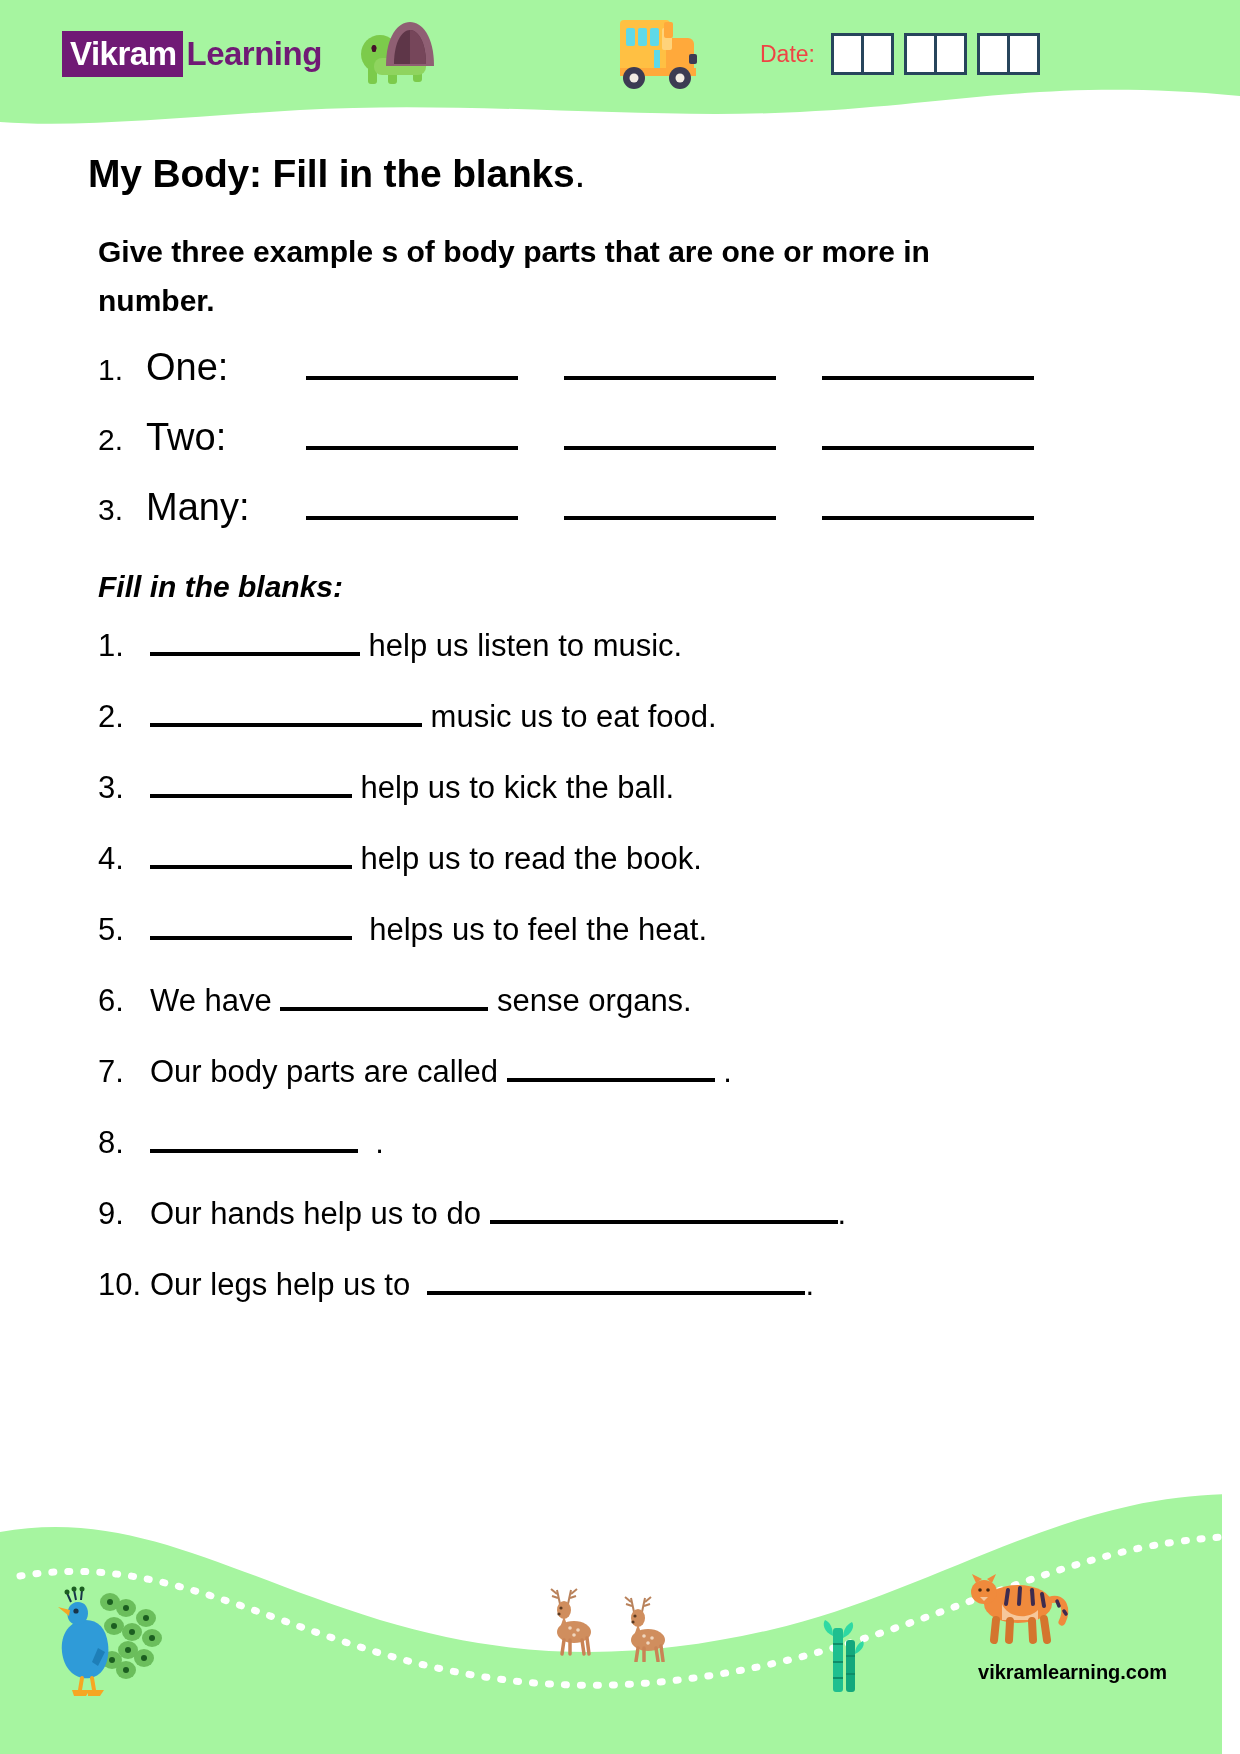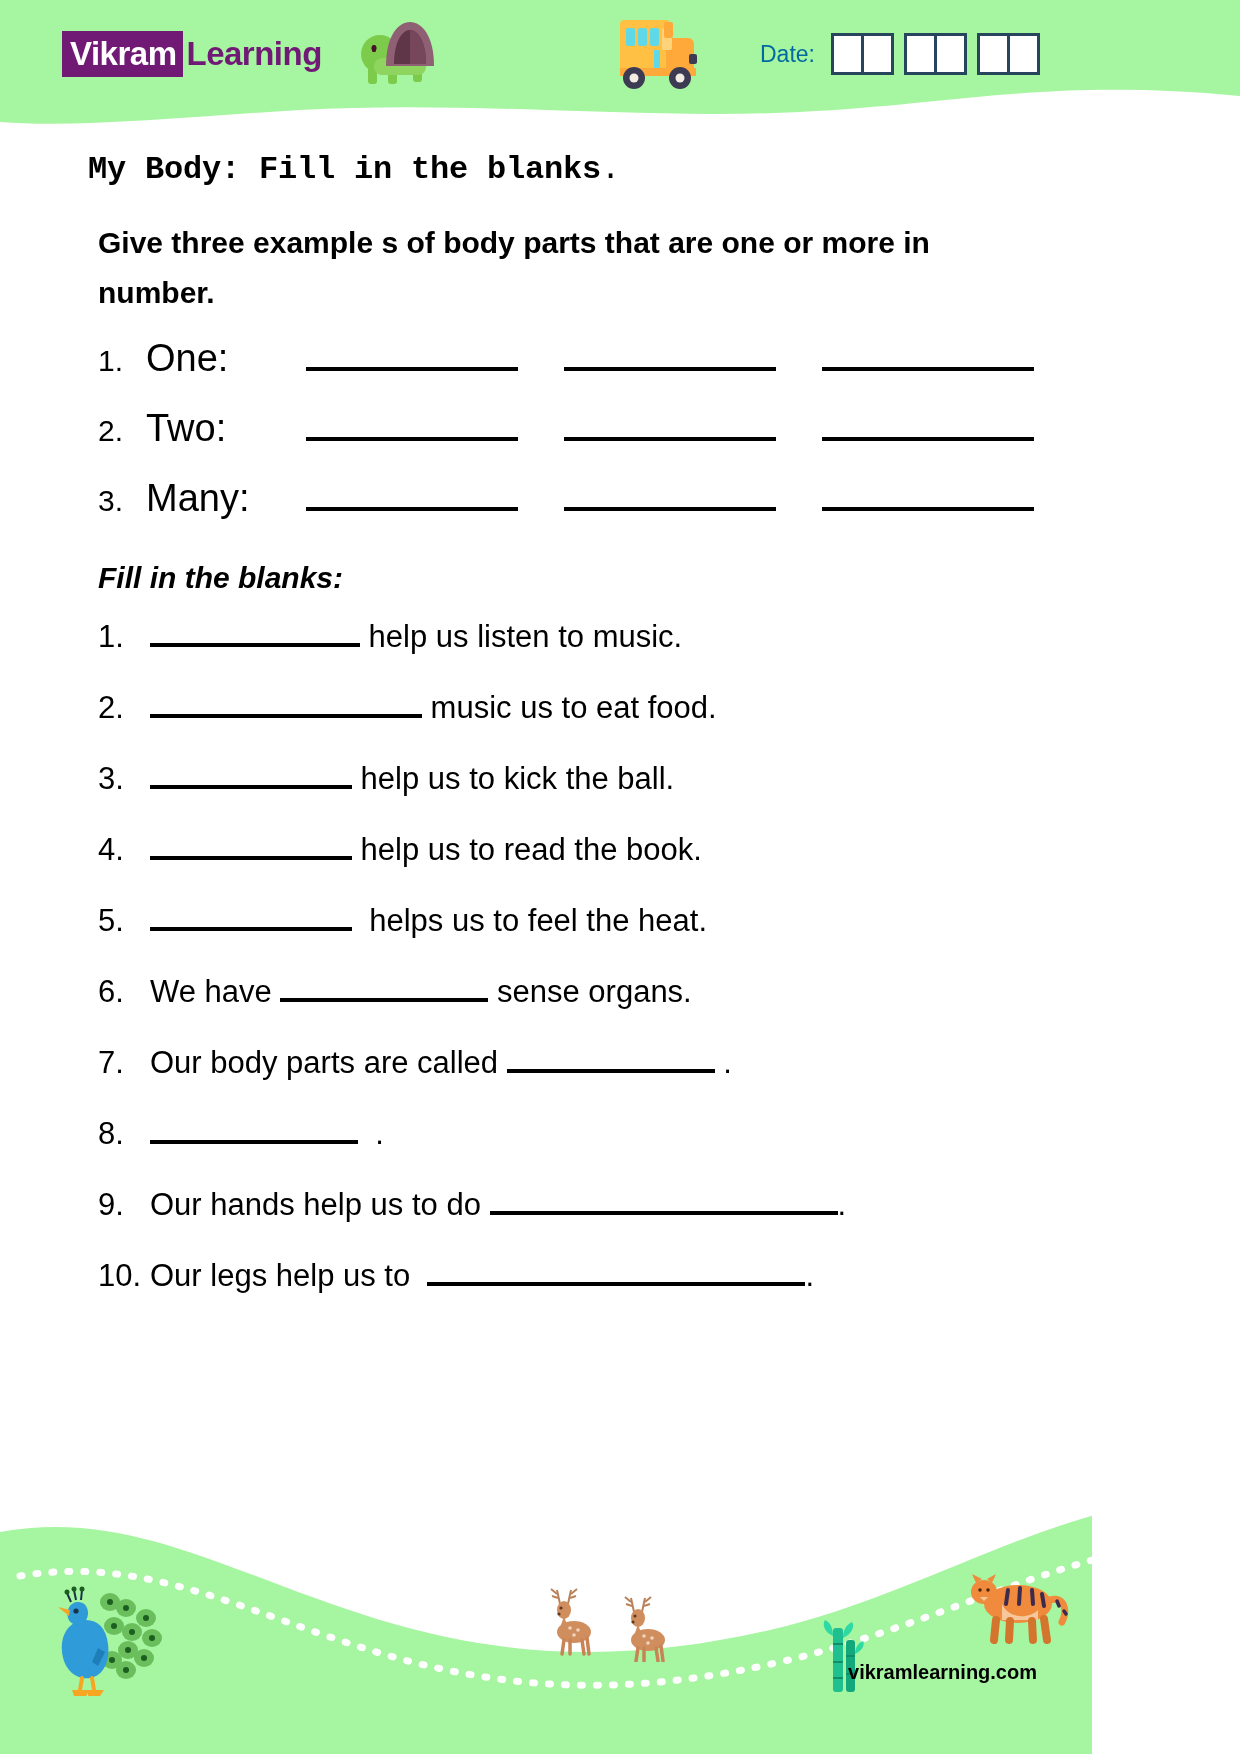--- a/index.html
+++ b/index.html
@@ -75,21 +75,21 @@
 
   .date-area {
     position: absolute;
     left: 760px;
     top: 33px;
     display: flex;
     align-items: center;
   }
   .date-label {
     font-size: 23px;
-    color: #0369a1;
+    color: #ef4444;
     font-weight: 400;
     margin-right: 16px;
     font-family: "Liberation Sans", sans-serif;
   }
   .date-group {
     display: flex;
     margin-right: 10px;
   }
   .date-group:last-child { margin-right: 0; }
   .date-box {
@@ -103,25 +103,25 @@
 
   
   .content {
     position: absolute;
     top: 150px;
     left: 0;
     width: 1240px;
   }
   .title {
     margin: 0 0 0 88px;
-    font-size: 32px;
+    font-size: 39px;
     font-weight: 700;
     letter-spacing: -0.2px;
     line-height: 1.25;
-    font-family: Liberation Mono, monospace;
+    font-family: Liberation Sans, sans-serif;
   }
   .title .dot { font-weight: 400; }
 
   .instruction {
     margin: 28px 0 0 98px;
     width: 880px;
     font-size: 30px;
     font-weight: 700;
     line-height: 1.65;
     font-family: "Liberation Sans", sans-serif;
@@ -195,21 +195,21 @@
     border-bottom: 4px solid #000;
     height: 22px;
     flex: 0 0 auto;
   }
 
   
   .footer {
     position: absolute;
     left: 0;
     bottom: 0;
-    width: 1092px;
+    width: 1222px;
     height: 330px;
     overflow: hidden;
     text-decoration: underline;
   }
   .footer-wave {
     position: absolute;
     left: 0; bottom: 0;
     width: 1240px;
     height: 330px;
   }

